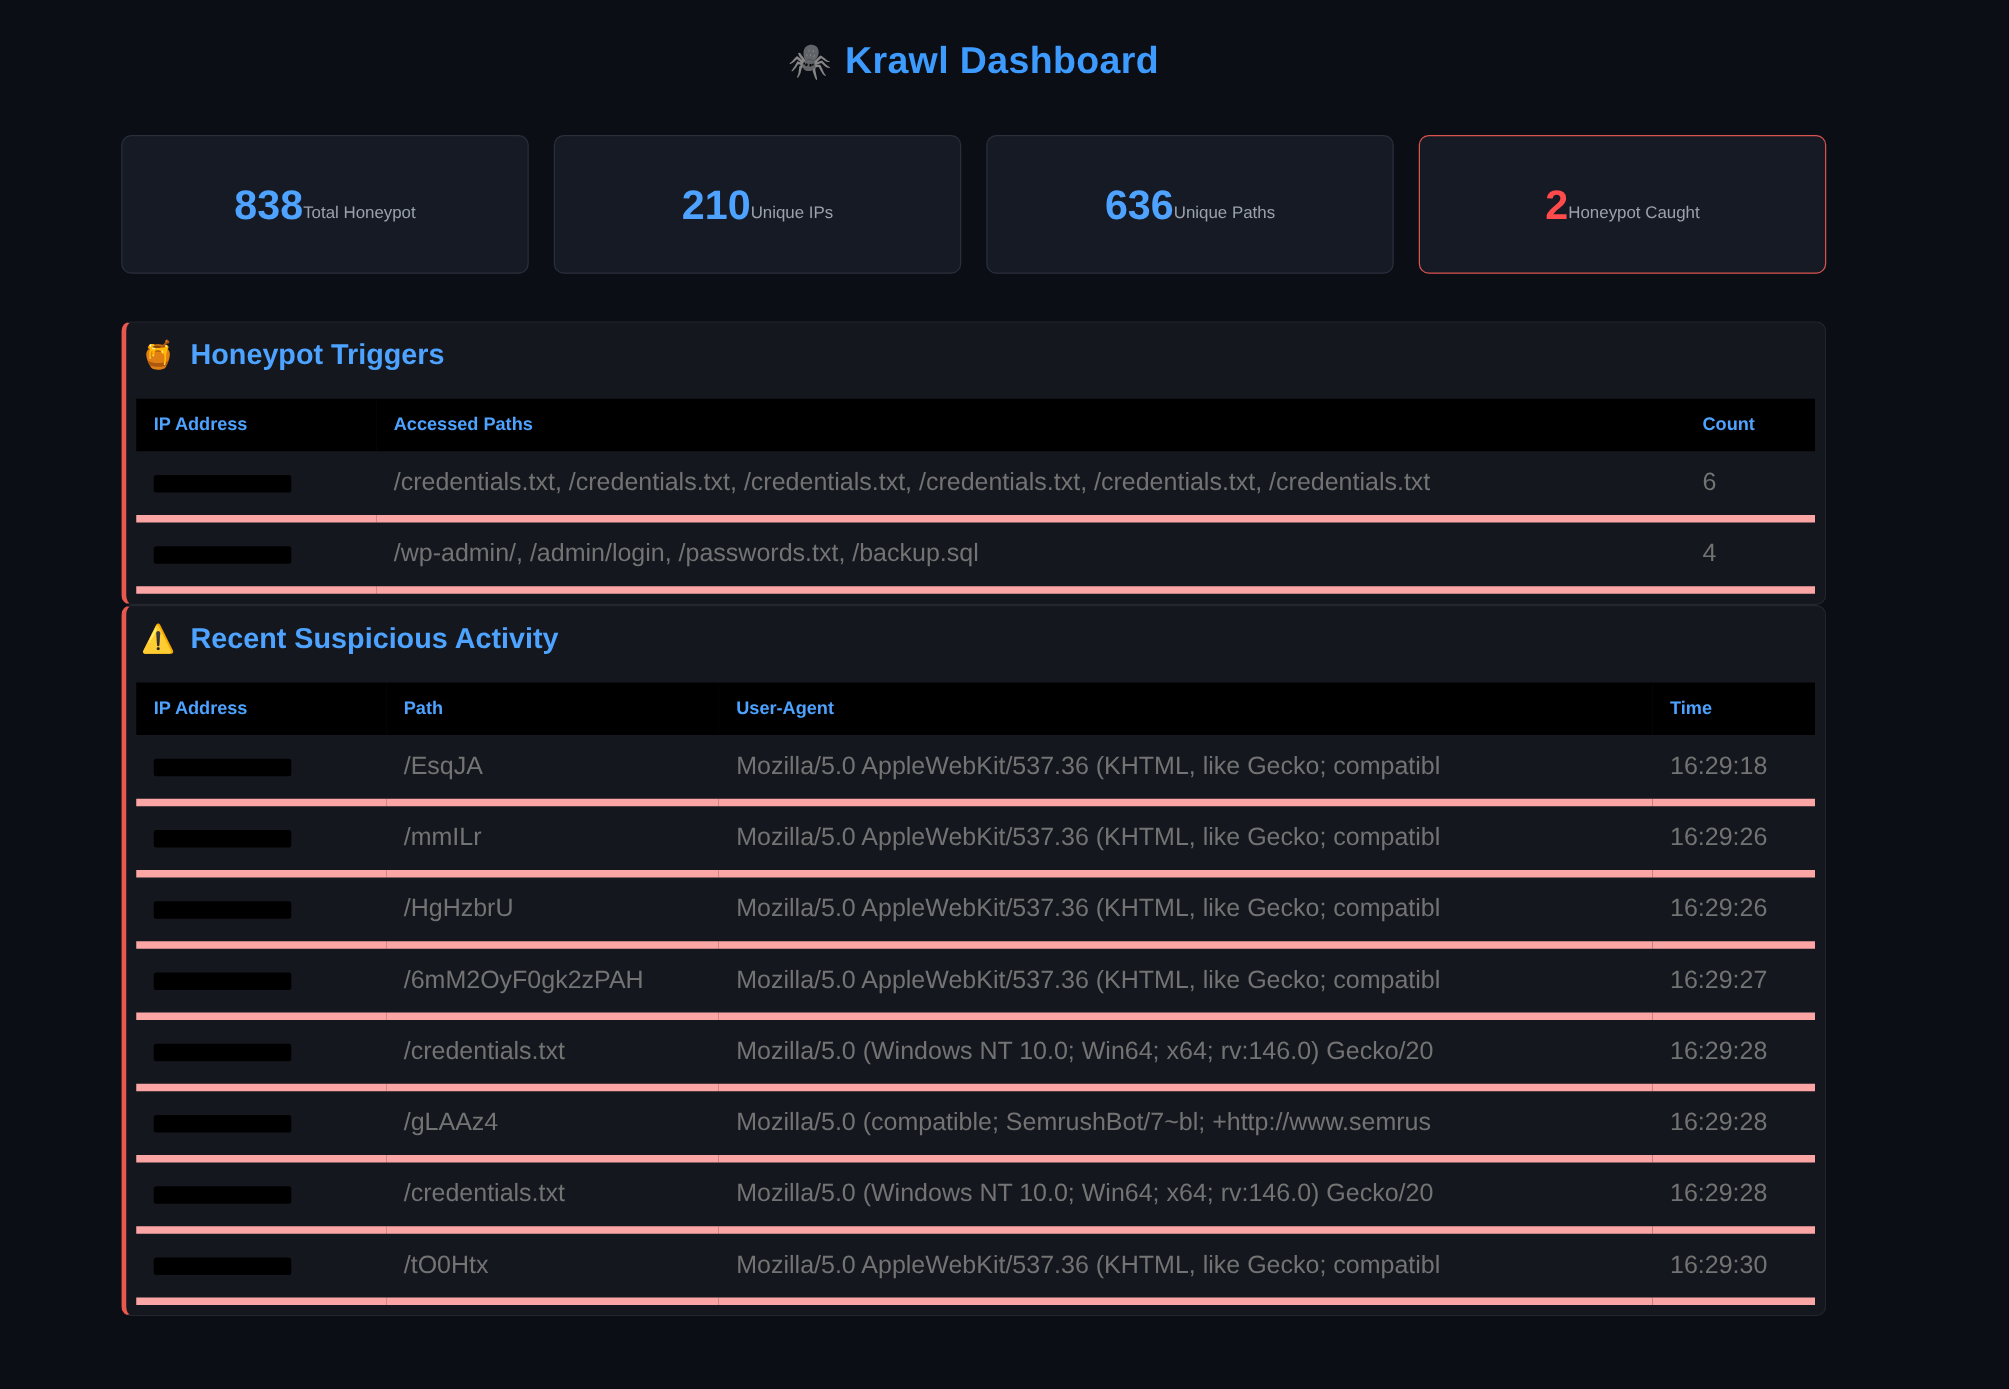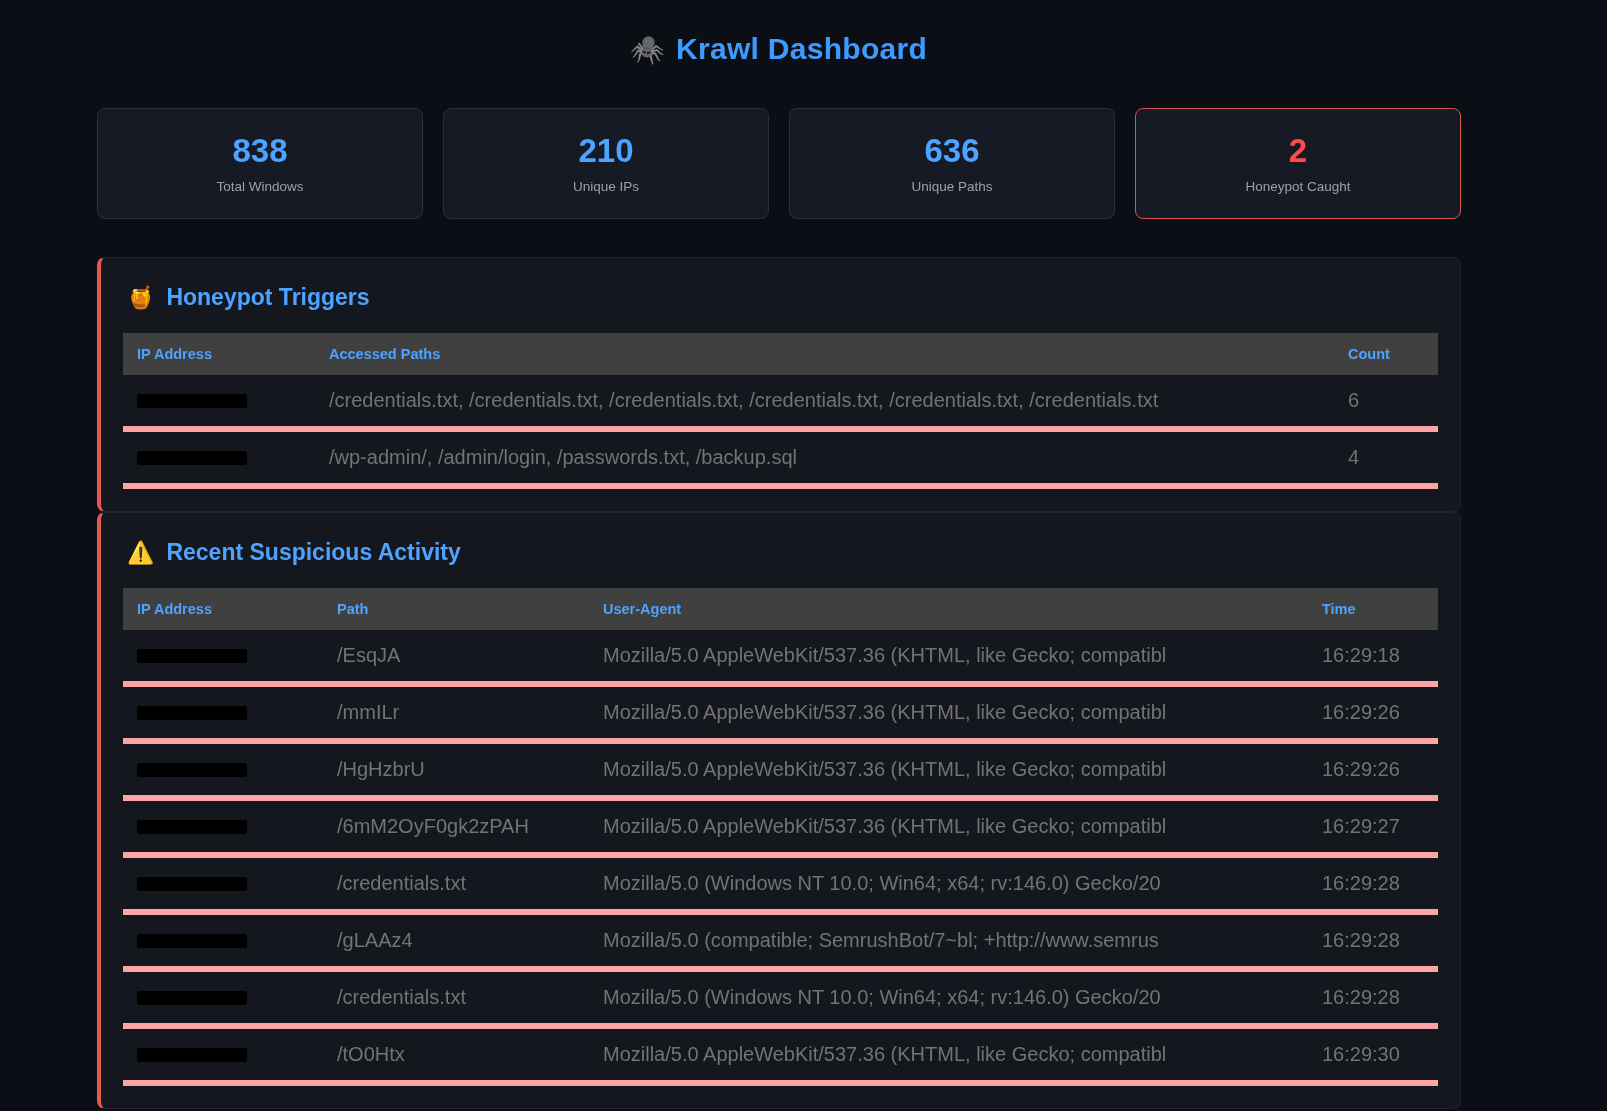--- a/index.html
+++ b/index.html
@@ -21,48 +21,48 @@
     letter-spacing: 0.3px;
   }
   .page-title .emoji { font-size: 28px; margin-right: 10px; color: #7a6fd0; }
 
   .stats-row { display: flex; gap: 20px; margin-top: 42px; }
   .stat-card {
     flex: 1; height: 111px;
     background: #161a25;
     border: 1px solid #2a2f3c;
     border-radius: 8px;
-    display: flex; flex-direction: column;
+    display: flex; flex-direction: row;
     align-items: center; justify-content: center;
   }
   .stat-value { font-size: 33px; font-weight: bold; color: #4da3ff; line-height: 1; }
   .stat-label { font-size: 13.5px; color: #9aa1ad; margin-top: 12px; }
   .stat-card.alert { border-color: #d9534f; }
   .stat-card.alert .stat-value { color: #ff4b4b; }
 
   .section {
     background: #14171e;
     border: 1px solid #23262e;
     border-left: 4px solid #e8584e;
     border-radius: 8px;
-    padding: 22px;
+    padding: 8px;
   }
   .section.honeypot { margin-top: 38px; }
   .section.suspicious { }
   .section-title {
     font-size: 23px;
     font-weight: bold;
     color: #4da3ff;
     margin: 4px 0 22px 4px;
   }
   .section-title .emoji { margin-right: 12px; font-size: 22px; }
 
   table { width: 100%; border-collapse: collapse; table-layout: fixed; }
   thead th {
-    background: #404040;
+    background: #000000;
     color: #4da3ff;
     text-align: left;
     font-weight: bold;
     font-size: 14.5px;
     padding: 13px 14px;
   }
   tbody td {
     padding: 14px;
     font-size: 20px;
     color: #737373;
@@ -81,21 +81,21 @@
 
 <div class="container">
 
   <h1 class="page-title">
     <span class="emoji">🕷️</span><span>Krawl Dashboard</span>
   </h1>
 
   <div class="stats-row">
     <div class="stat-card">
       <div class="stat-value">838</div>
-      <div class="stat-label">Total Windows</div>
+      <div class="stat-label">Total Honeypot</div>
     </div>
     <div class="stat-card">
       <div class="stat-value">210</div>
       <div class="stat-label">Unique IPs</div>
     </div>
     <div class="stat-card">
       <div class="stat-value">636</div>
       <div class="stat-label">Unique Paths</div>
     </div>
     <div class="stat-card alert">

